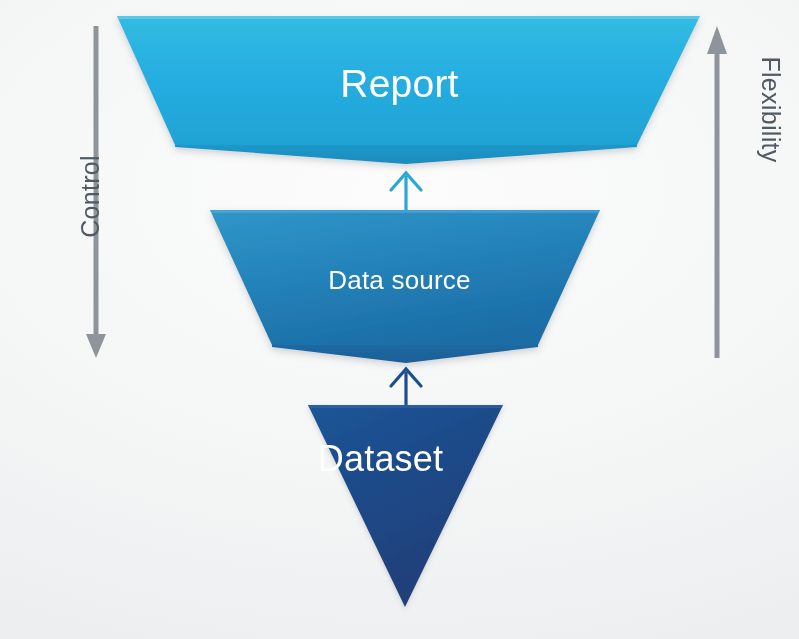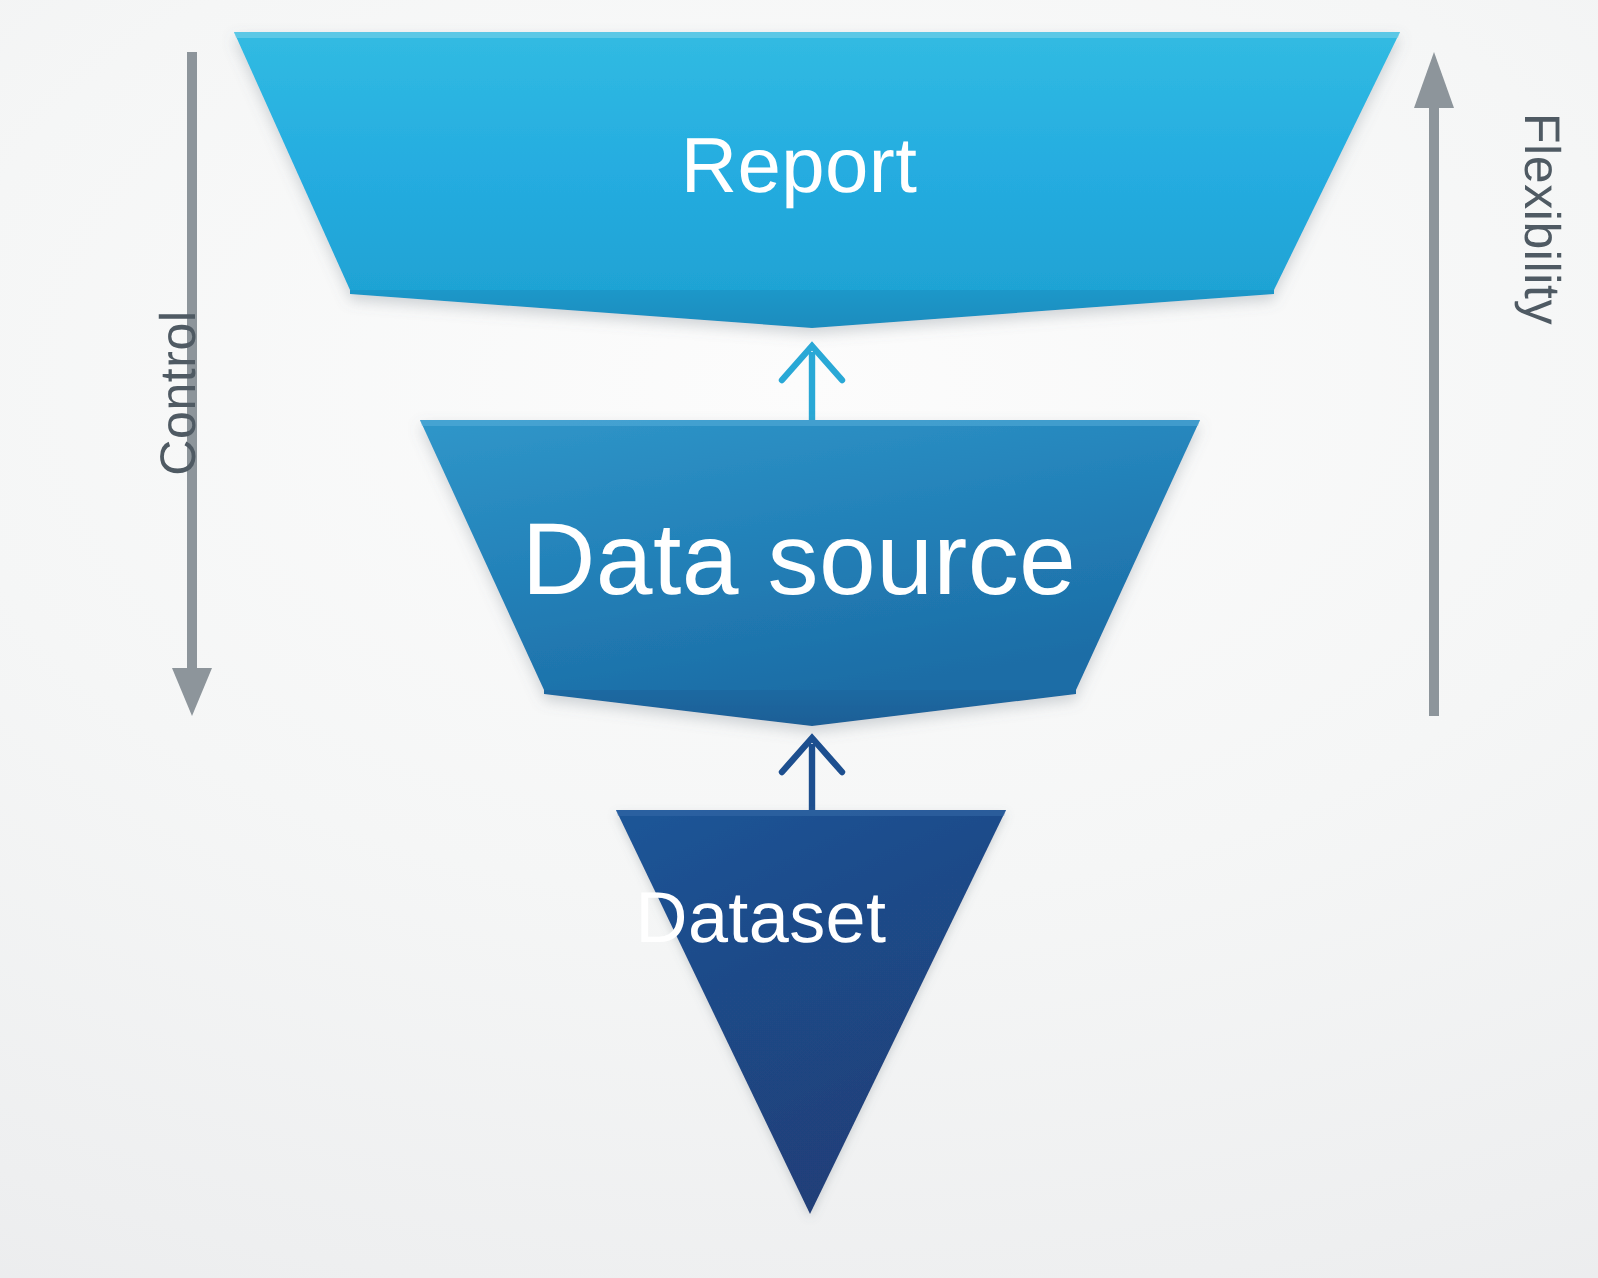--- a/index.html
+++ b/index.html
@@ -44,21 +44,21 @@
     left: 0;
     width: 799px;
     top: 60px;
     font-size: 39px;
     line-height: 48px;
   }
   #label-datasource {
     left: 0;
     width: 799px;
     top: 257px;
-    font-size: 51px;
+    font-size: 26px;
     line-height: 46px;
   }
   #label-dataset {
     left: 0;
     width: 761px;
     top: 437px;
     font-size: 36px;
     line-height: 44px;
   }
   .axis-label {

